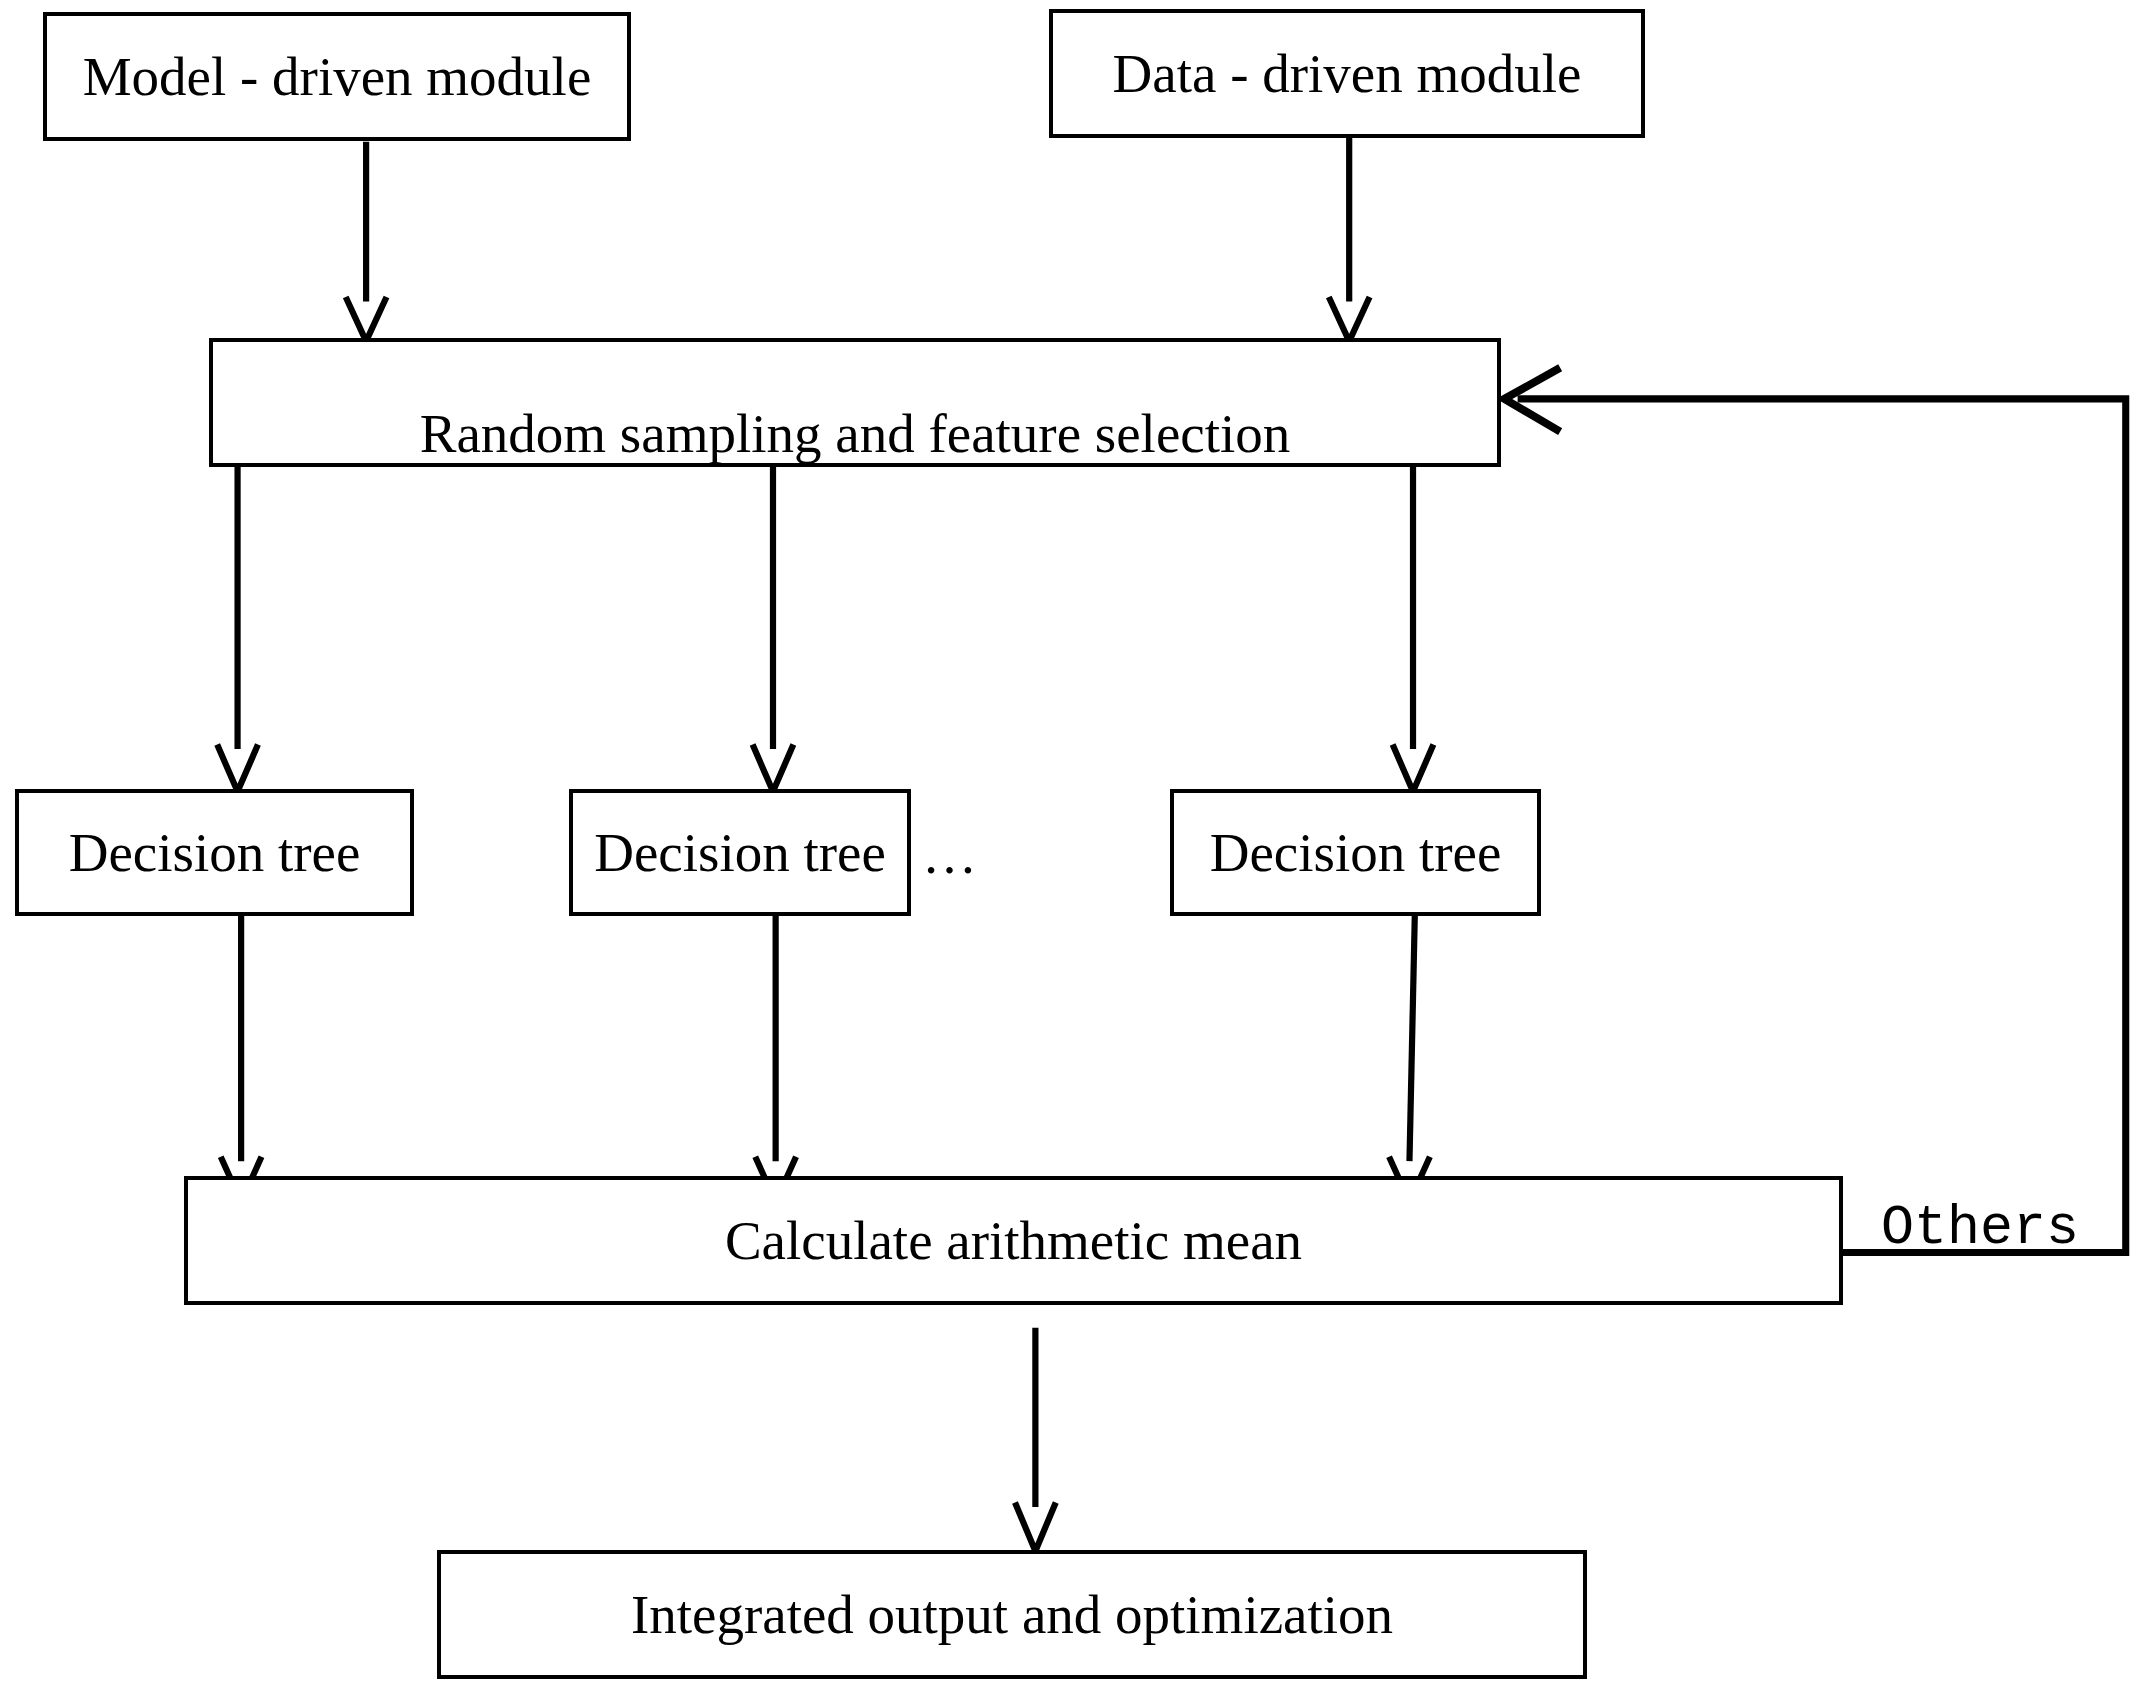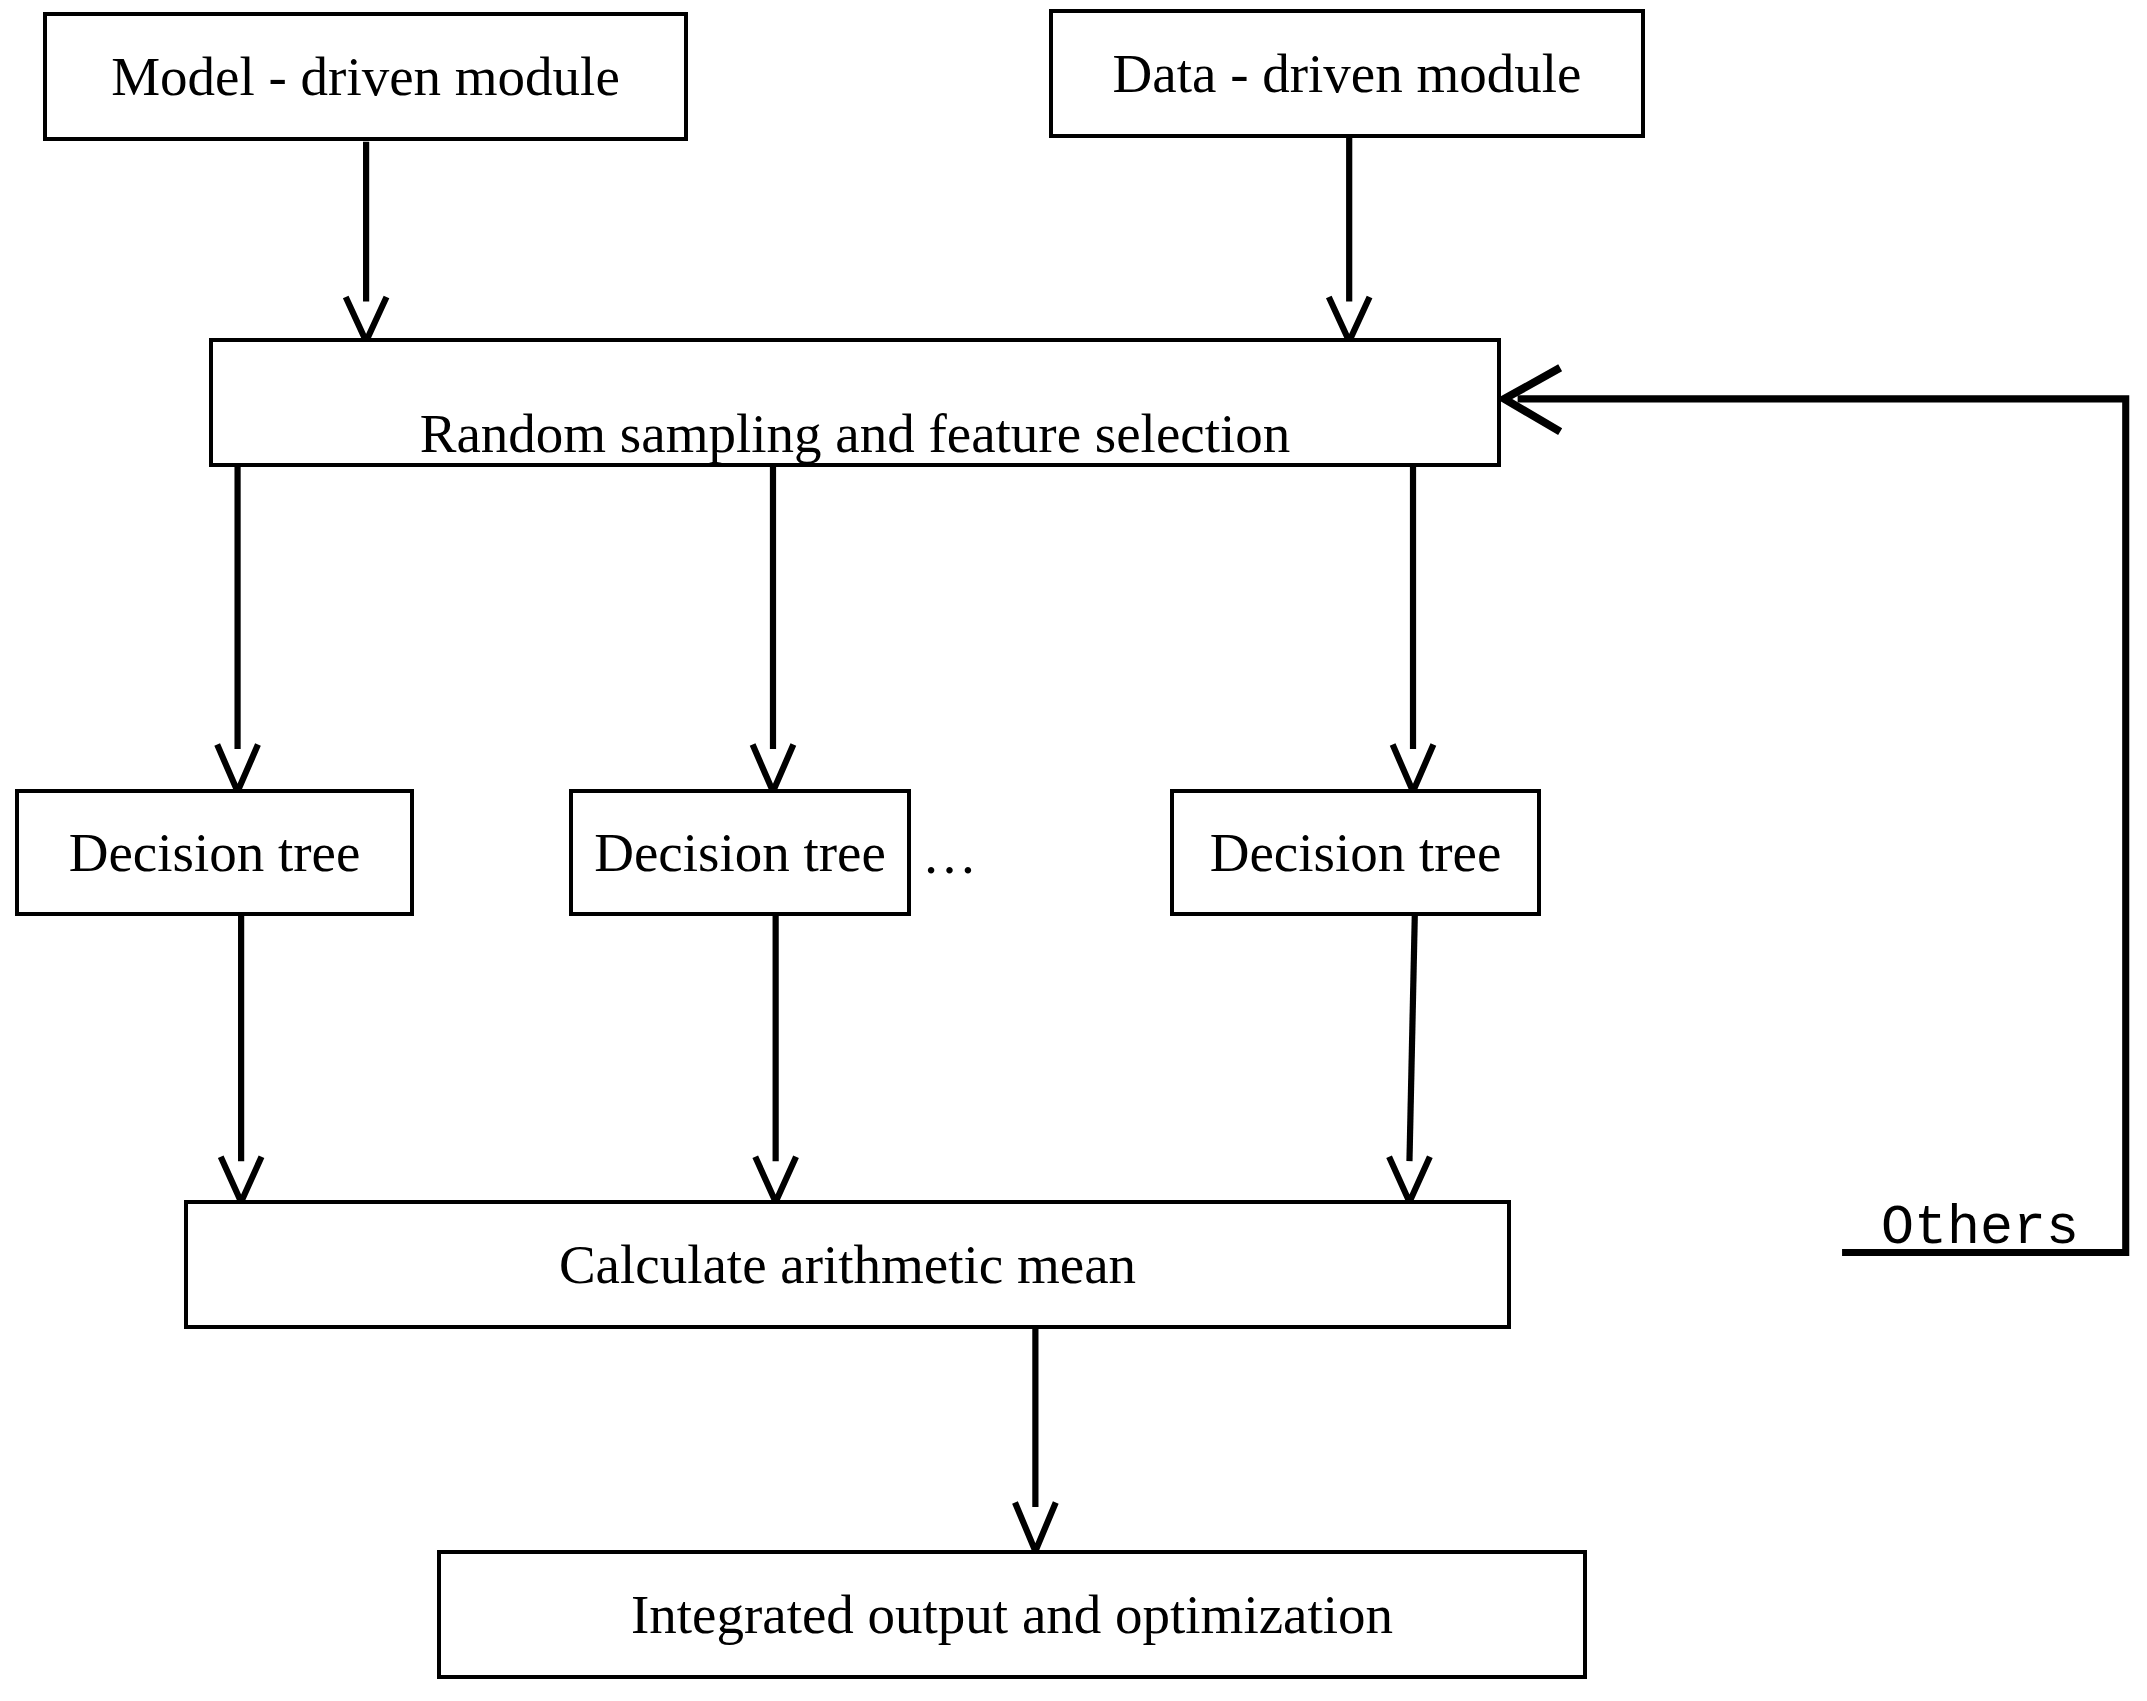--- a/index.html
+++ b/index.html
@@ -116,21 +116,21 @@
       <polyline points="1145,1695 1168,1750 1191,1695" stroke-width="7"></polyline>
     </g>
 
     <g>
       <polyline points="2078,1413 2398,1413 2398,450 1712,450" stroke-width="8"></polyline>
       <polyline points="1760,415 1697,450 1760,487" stroke-width="9"></polyline>
     </g>
 
   </svg>
 
-  <div class="node" style="left:43px; top:12.4px; width:645px; height:129px;">
+  <div class="node" style="left:43px; top:12.4px; width:588px; height:129px;">
     <span class="node-label">Model - driven module</span>
   </div>
 
   <div class="node" style="left:1049px; top:8.9px; width:596px; height:129px;text-align:center;">
     <span class="node-label">Data - driven module</span>
   </div>
 
   <div class="node" style="left:209px; top:338px; width:1292px; height:129px;align-items:flex-end;">
     <span class="node-label">Random sampling and feature selection</span>
   </div>
@@ -140,21 +140,21 @@
   </div>
 
   <div class="node" style="left:569px; top:789px; width:342px; height:127px;">
     <span class="node-label">Decision tree</span>
   </div>
 
   <div class="node" style="left:1170px; top:789px; width:371px; height:127px;">
     <span class="node-label">Decision tree</span>
   </div>
 
-  <div class="node" style="left:184px; top:1200px; width:1327px; height:129px;">
+  <div class="node" style="left:184px; top:1176px; width:1659px; height:129px;">
     <span class="node-label">Calculate arithmetic mean</span>
   </div>
 
   <div class="node" style="left:437px; top:1550px; width:1150px; height:129px;">
     <span class="node-label">Integrated output and optimization</span>
   </div>
 
   <div class="ellipsis-label" style="left:922px; top:823px;">…</div>
 
   <div class="free-label" style="left:1881px; top:1197px;">Others</div>

